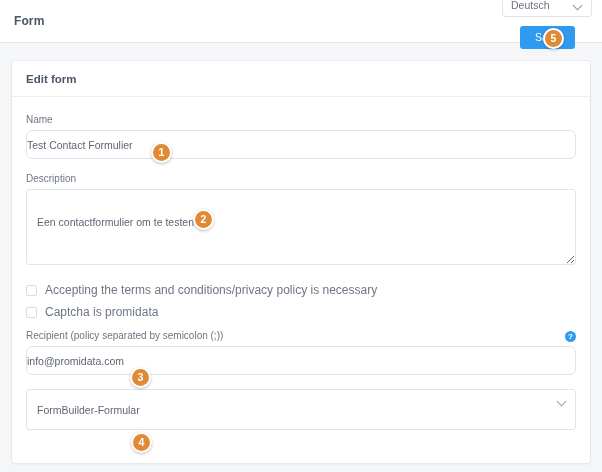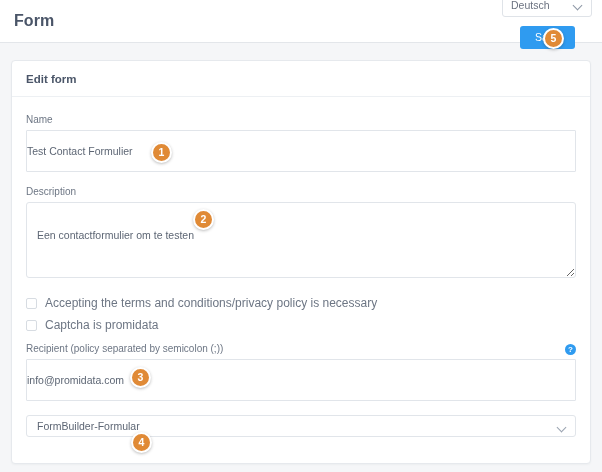--- a/index.html
+++ b/index.html
@@ -22,21 +22,21 @@
     position: relative;
     height: 43px;
     background: #ffffff;
     border-bottom: 1px solid #e3e6ea;
     display: flex;
     align-items: center;
     padding: 0 10px 0 14px;
   }
 
   .page-title {
-    font-size: 16px;
+    font-size: 12px;
     font-weight: bold;
     color: #4a5568;
     letter-spacing: .1px;
     text-align: center;
   }
 
   .topbar-right {
     margin-left: auto;
     display: flex;
     align-items: center;
@@ -149,23 +149,23 @@
     font-weight: bold;
     line-height: 11px;
     text-align: center;
     cursor: pointer;
     margin-bottom: 4px;
     font-family: "Liberation Sans", sans-serif;
   }
 
   .text-input {
     width: 100%;
-    height: 42px;
+    height: 29px;
     border: 1px solid #e1e5ea;
-    border-radius: 1px;
+    border-radius: 6px;
     background: #ffffff;
     font-family: "Liberation Sans", sans-serif;
     font-size: 10.5px;
     color: #5d6674;
     padding: 0 0;
     outline: none;
   }
 
   .textarea-input {
     width: 100%;
@@ -178,21 +178,21 @@
     color: #5d6674;
     padding: 25px 10px;
     outline: none;
     resize: vertical;
     line-height: 1.35;
   }
 
   .select-input {
     position: relative;
     width: 100%;
-    height: 22px;
+    height: 41px;
     border: 1px solid #e1e5ea;
     border-radius: 3px;
     background: #ffffff;
     display: flex;
     align-items: center;
     padding: 0 10px;
     font-size: 10.5px;
     color: #5d6674;
     cursor: pointer;
   }

